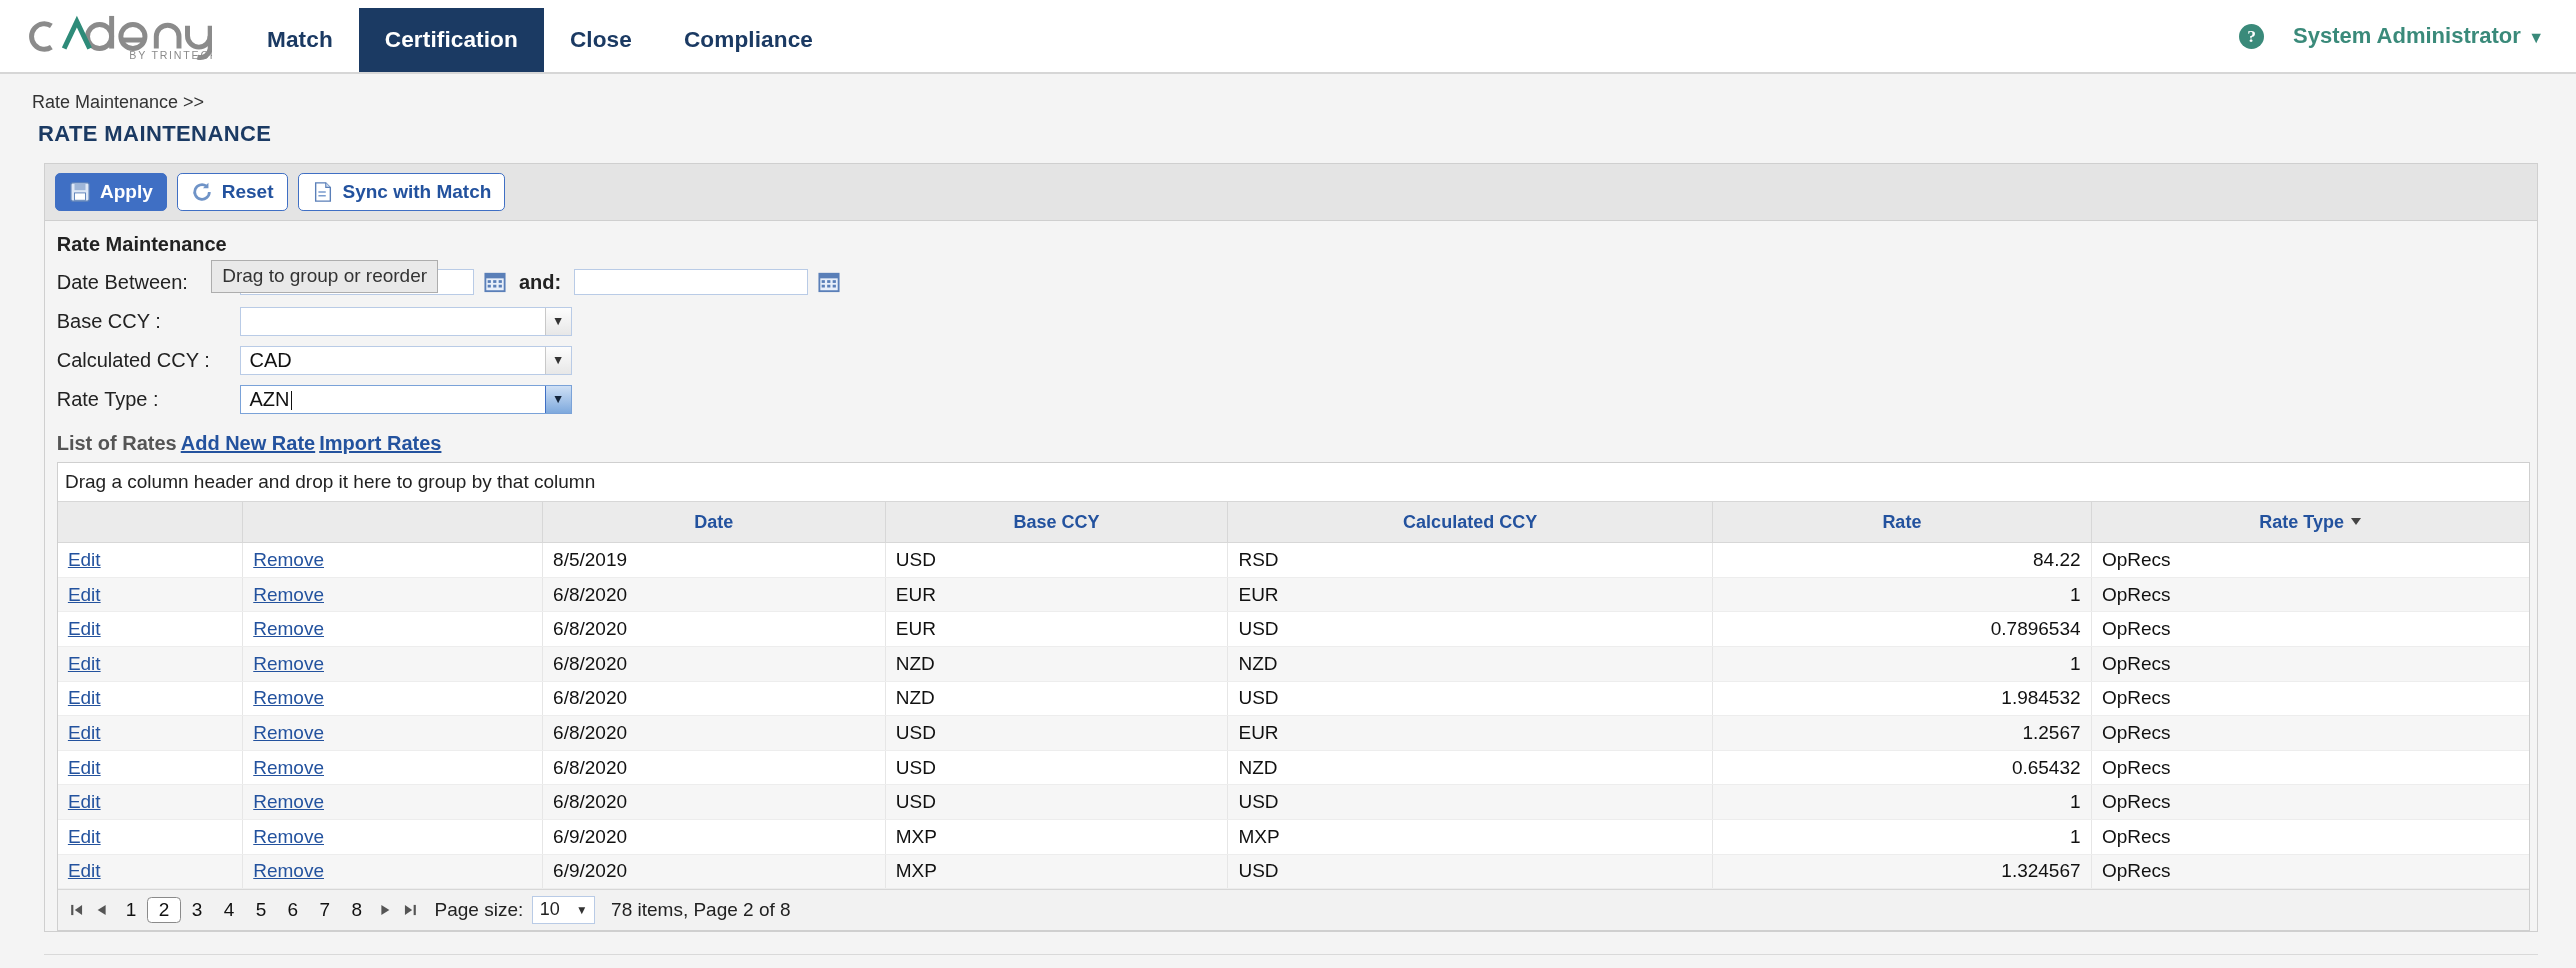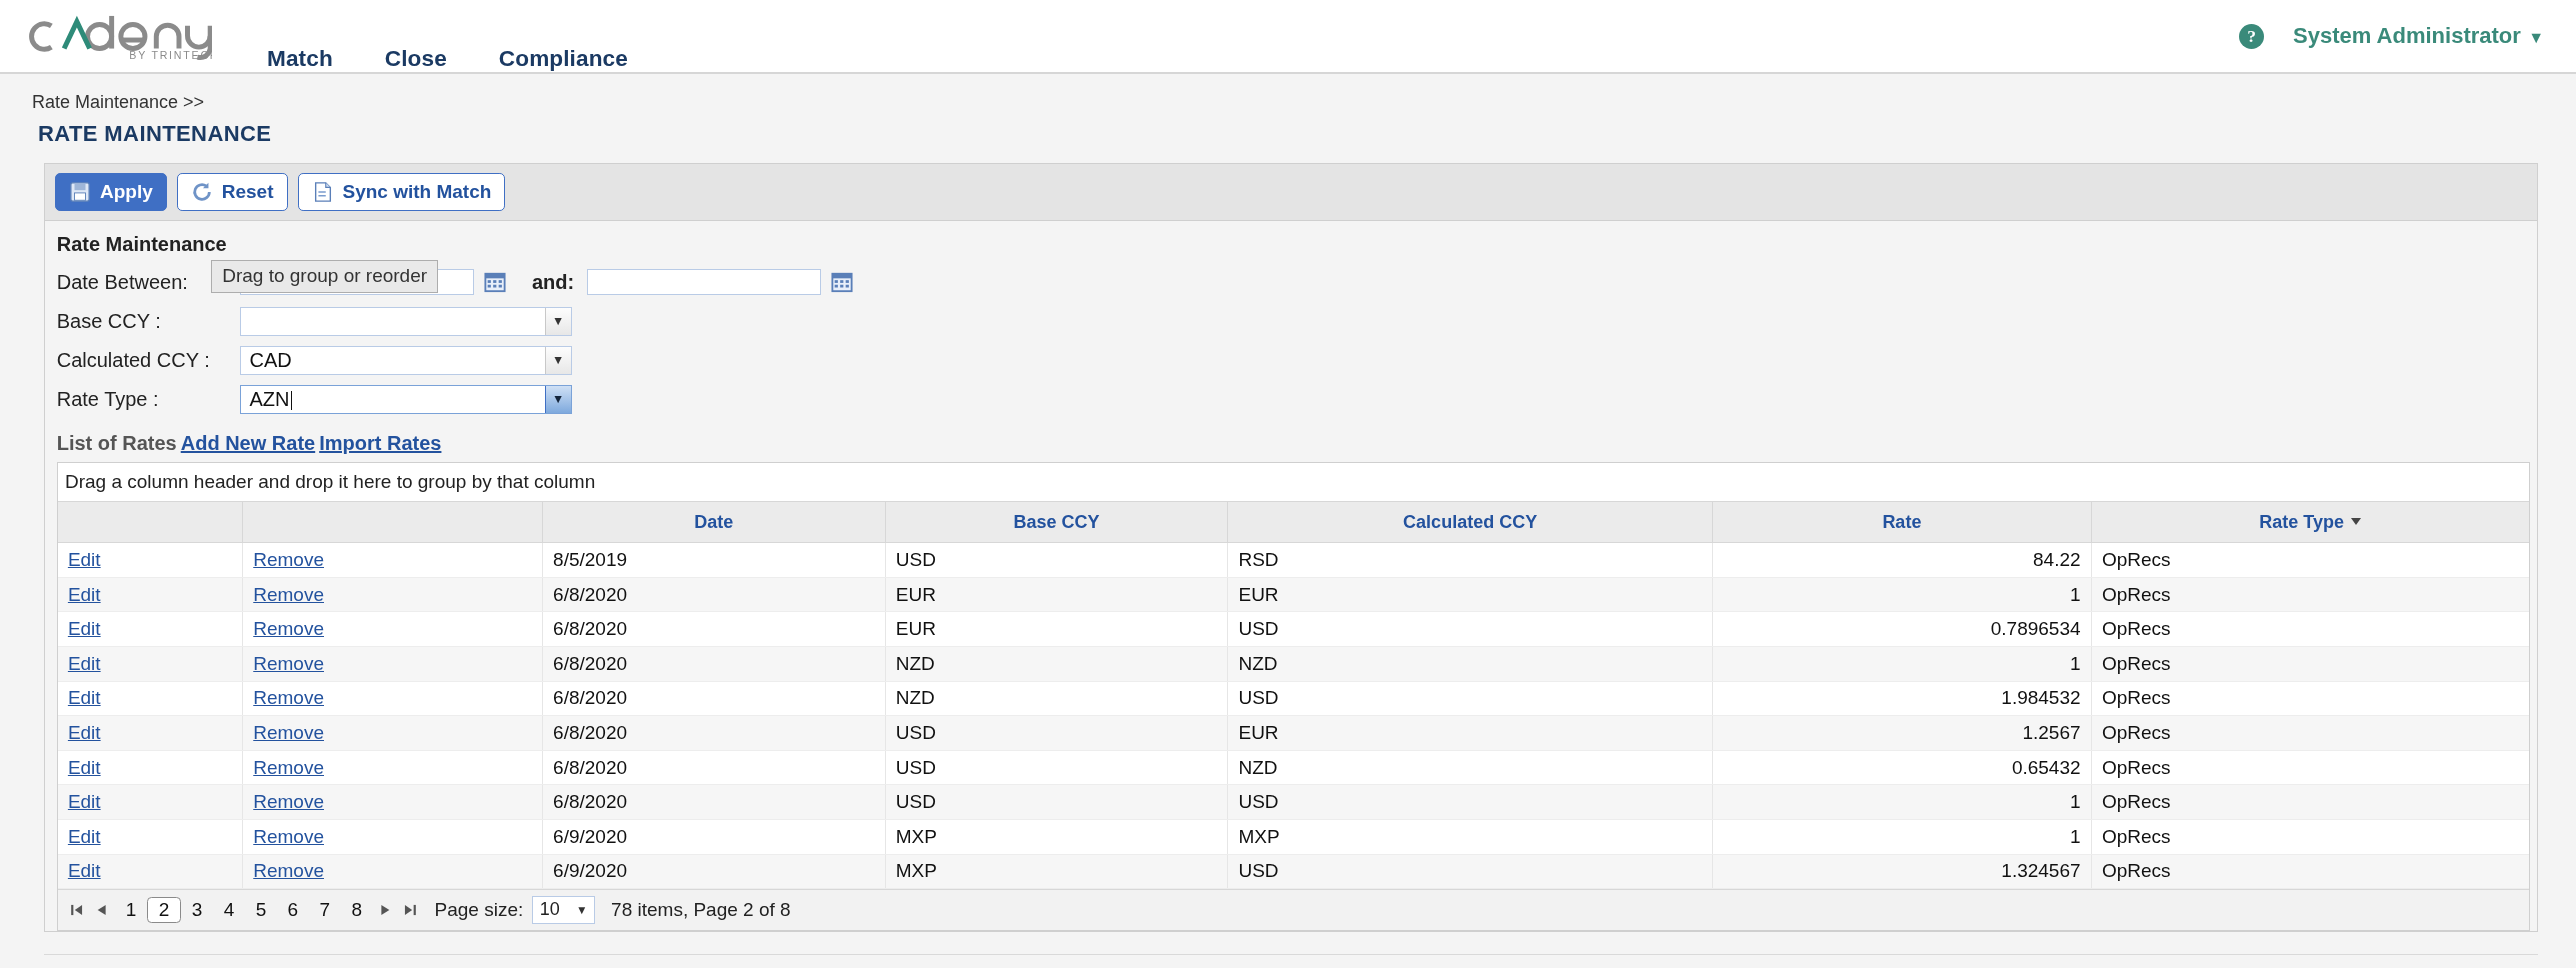--- a/index.html
+++ b/index.html
@@ -34,21 +34,21 @@
     box-sizing: border-box;
   }
   .logo-svg { display: block; }
 
   .nav {
     display: flex;
     align-items: stretch;
   }
   .nav-item {
     display: flex;
-    align-items: flex-end;
+    align-items: center;
     padding: 0 26px;
     font-size: 22.6px;
     font-weight: bold;
     color: #1b3a63;
     letter-spacing: 0.1px;
     cursor: pointer;
     white-space: nowrap;
     margin-top: 8px;
   }
   .nav-item.active {
@@ -172,21 +172,21 @@
     box-sizing: border-box;
   }
   .cal-ico {
     margin-left: 10.2px;
     width: 22px;
     height: 22px;
     flex: 0 0 auto;
     cursor: pointer;
   }
   .and-lbl {
-    margin: 0 13px 0 26px;
+    margin: 0 13px 0 13px;
     font-size: 20px;
     font-weight: bold;
     color: #222;
   }
 
   .combo {
     width: 332px;
     height: 29px;
     background: #ffffff;
     border: 1.5px solid #b9cbe6;
@@ -406,20 +406,23 @@
         <path d="M264 34 L264 52 a14 14 0 0 1 -18 12"></path>
       </g>
       <path d="M58 52 L76 14 L94 52" fill="none" stroke="#2e8b79" stroke-width="7"></path>
       <text x="150" y="67" font-family="'Liberation Sans',sans-serif" font-size="15" fill="#8b8b8b" letter-spacing="2.5">BY TRINTECH</text>
     </svg>
   </div>
 
   <div class="nav">
     <div class="nav-item">
         <span>Match</span>
+      </div>
+    <div class="nav-item active">
+        <span>Certification</span>
       </div>
     <div class="nav-item">
         <span>Close</span>
       </div>
     <div class="nav-item">
         <span>Compliance</span>
       </div>
   </div>
 
   <div class="header-right">

